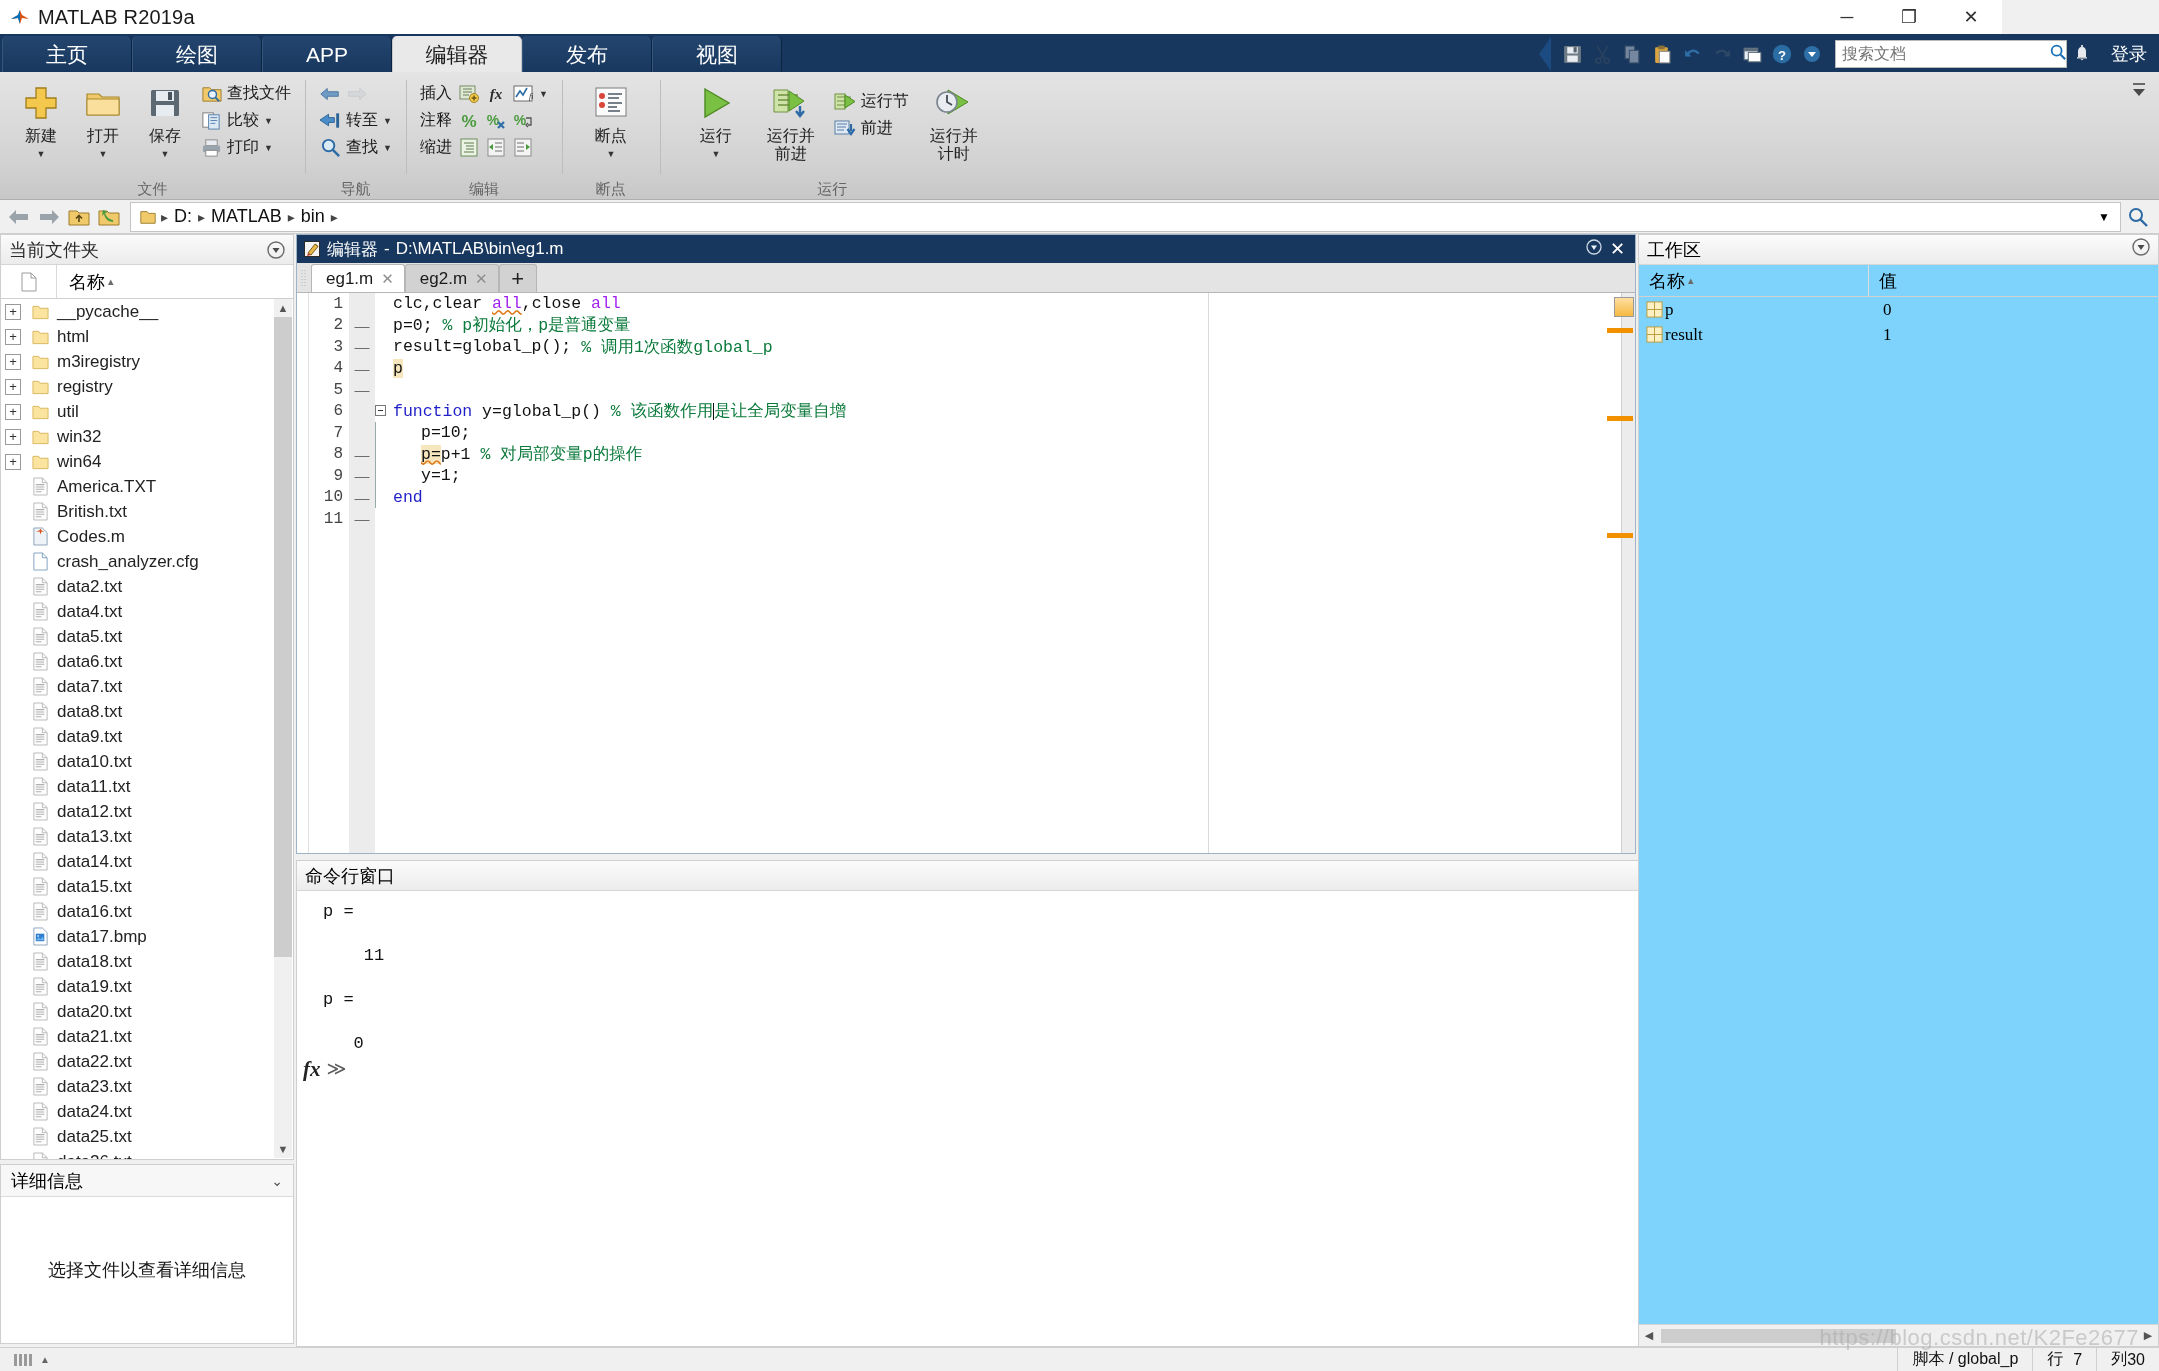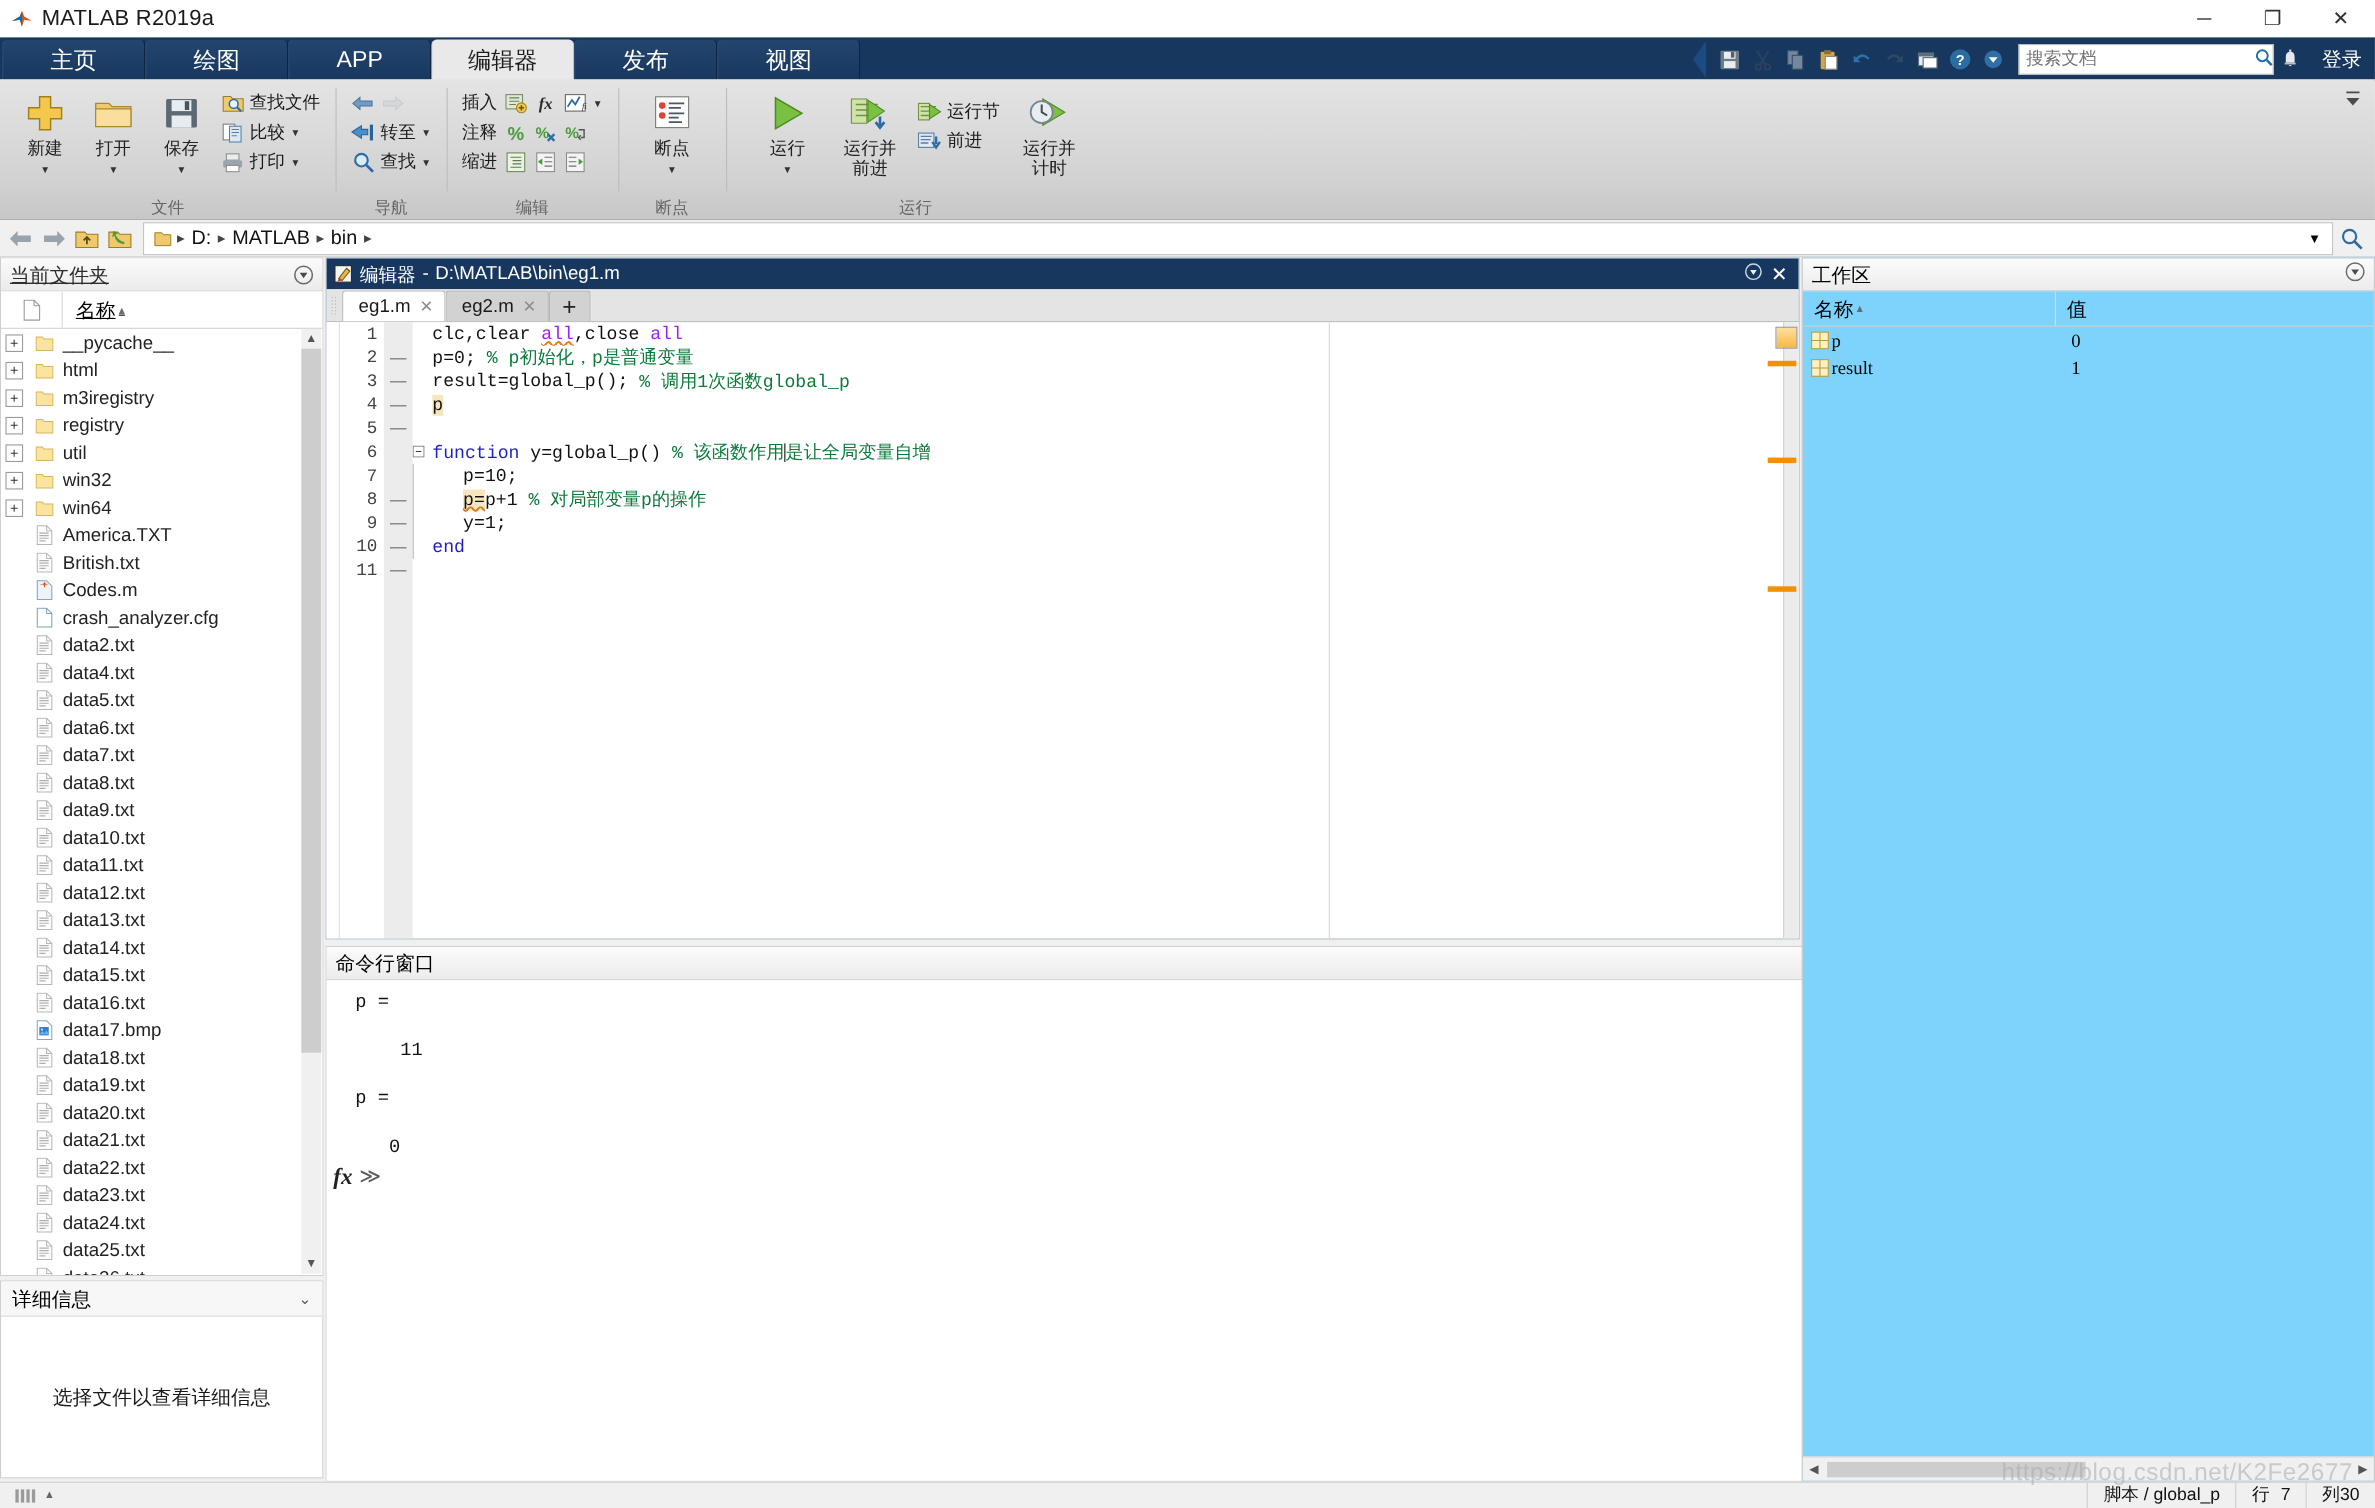--- a/index.html
+++ b/index.html
@@ -8,21 +8,21 @@
     overflow: hidden;
     background: #f0f0f0;
     font-family: "Liberation Sans", "DejaVu Sans", sans-serif;
     font-size: 17px;
     color: #000;
   }
   .app { position: relative; width: 2159px; height: 1371px; }
 
   
   .titlebar {
-    position: absolute; top: 0; left: 0; width: 2159px; height: 34px;
+    position: absolute; top: 0; left: 0; width: 2002px; height: 34px;
     background: #ffffff;
     display: flex; align-items: center;
   }
   .titlebar .tb-icon { margin-left: 10px; margin-right: 8px; display:flex; }
   .titlebar .tb-title { font-size: 20px; color: #1a1a1a; letter-spacing: .2px; }
   .win-btns { position: absolute; right: 0; top: 0; height: 34px; display: flex; }
   .win-btn { width: 62px; height: 34px; display: flex; align-items: center; justify-content: center; font-size: 18px; color: #333; }
 
   
   .ribbon-tabs {
@@ -113,21 +113,21 @@
   .panel-title {
     height: 30px; background: linear-gradient(#fbfbfb, #ebebeb);
     border-bottom: 1px solid #d4d4d4;
     display: flex; align-items: center; padding: 0 8px;
     font-size: 18px; color: #2b2b2b;
   }
   .panel-title .pt-act { margin-left: auto; display:flex; align-items:center; }
 
   
   .left-pane { position: absolute; left: 0; top: 0; width: 294px; height: 1113px; background:#f0f0f0; }
-  .cf-panel { position: absolute; top: 0; left: 0; width: 294px; height: 926px; border: 1px solid #cfcfcf; background: #fff; text-decoration: underline; }
+  .cf-panel { position: absolute; top: 0; left: 0; width: 294px; height: 926px; border: 1px solid #cfcfcf; background: #fff; }
   .cf-head {
     height: 34px; display: flex; align-items: center;
     border-bottom: 1px solid #d0d0d0; background: #fff; font-size: 18px;
   }
   .cf-head .c1 { width: 56px; display:flex; align-items:center; justify-content:center; border-right: 1px solid #d9d9d9; height:100%;}
   .cf-head .c2 { flex:1; display:flex; align-items:center; padding-left: 12px; gap:3px; }
   .file-list { position: absolute; top: 64px; left: 0; right: 0; bottom: 0; overflow: hidden; background: #fff; }
   .file-row { height: 25px; display: flex; align-items: center; padding-left: 4px; font-size: 17px; color: #222; }
   .file-row .expander {
     width: 16px; height: 16px; border: 1px solid #9a9a9a; background:#fff;

